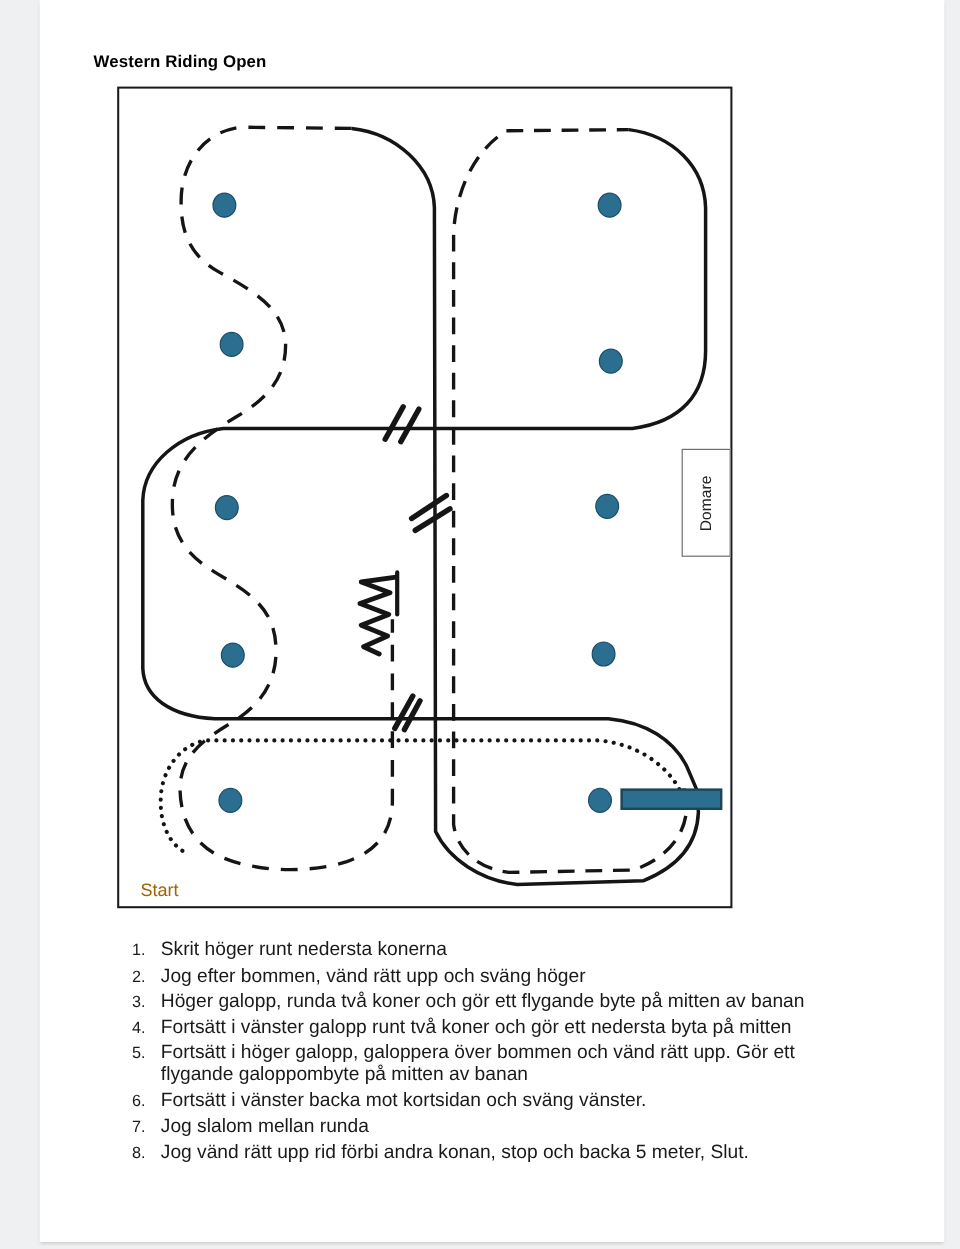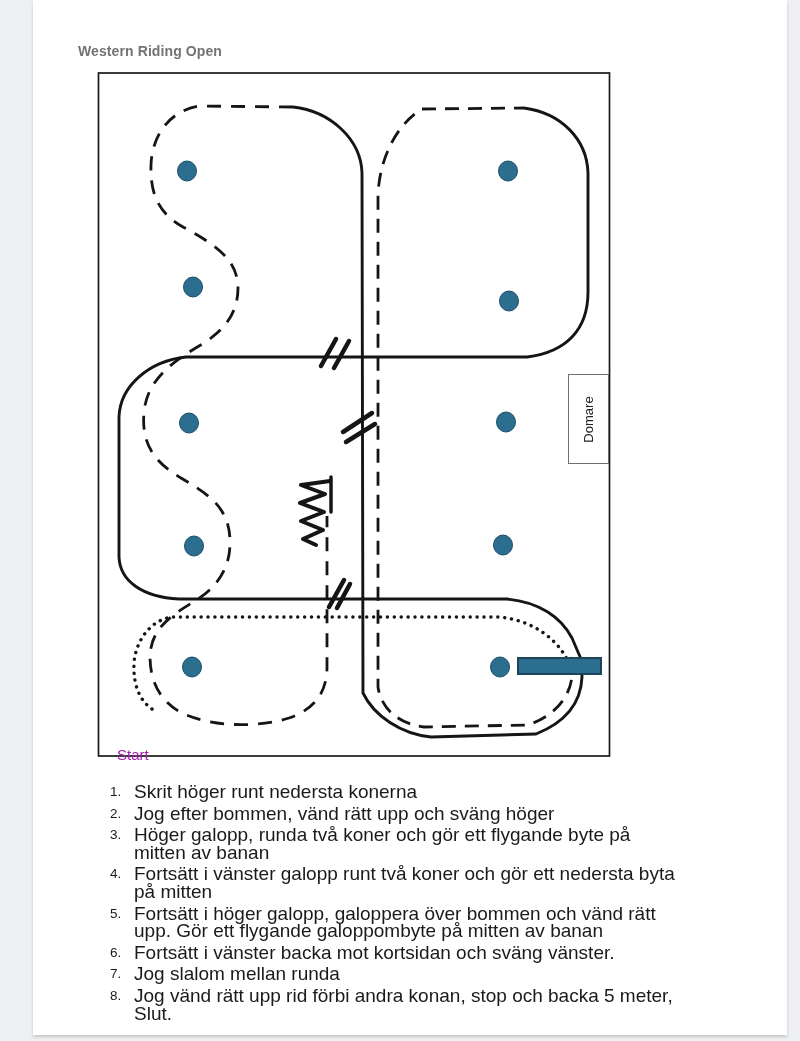--- a/index.html
+++ b/index.html
@@ -10,42 +10,42 @@
     color:#1a1a1a;
     overflow:hidden;
   }
   .page{
     position:absolute;left:33px;top:0;width:754px;height:1035px;
     background:#ffffff;
     box-shadow:0 2px 3px rgba(0,0,0,0.18);
   }
   .doc-title{
     position:absolute;left:78px;top:43px;
-    font-size:14px;font-weight:bold;color:#737373;letter-spacing:0.1px;text-align:center;
+    font-size:14px;font-weight:bold;color:#000000;letter-spacing:0.1px;text-align:center;
   }
   .diagram-svg{position:absolute;left:0;top:0;}
   .start-label{
     position:absolute;left:117px;top:734px;
-    font-size:15px;color:#a21caf;margin-top:12px;
+    font-size:15px;color:#a16207;
   }
   .judge-box{
     position:absolute;left:568px;top:374px;width:39px;height:88px;
     background:#fff;border:1px solid #6f6f6f;
     display:flex;align-items:center;justify-content:center;
   }
   .judge-box span{
     transform:rotate(-90deg);white-space:nowrap;
     font-size:13px;color:#222;
   }
   .instructions{
     position:absolute;left:110px;top:783px;width:600px;
   }
   .li{display:flex;margin-bottom:4px;}
   .li .num{width:24px;flex:0 0 24px;font-size:13.5px;line-height:17.6px;}
-  .li .txt{flex:0 0 545px;width:545px;font-size:19px;line-height:17.6px;}
+  .li .txt{flex:0 0 545px;width:545px;font-size:16px;line-height:17.6px;}
 </style>
 </head>
 <body>
 
 <div class="page"></div>
 
 <div class="doc-title">Western Riding Open</div>
 
 <svg class="diagram-svg" width="800" height="1041" viewBox="0 0 800 1041" fill="none">
 

